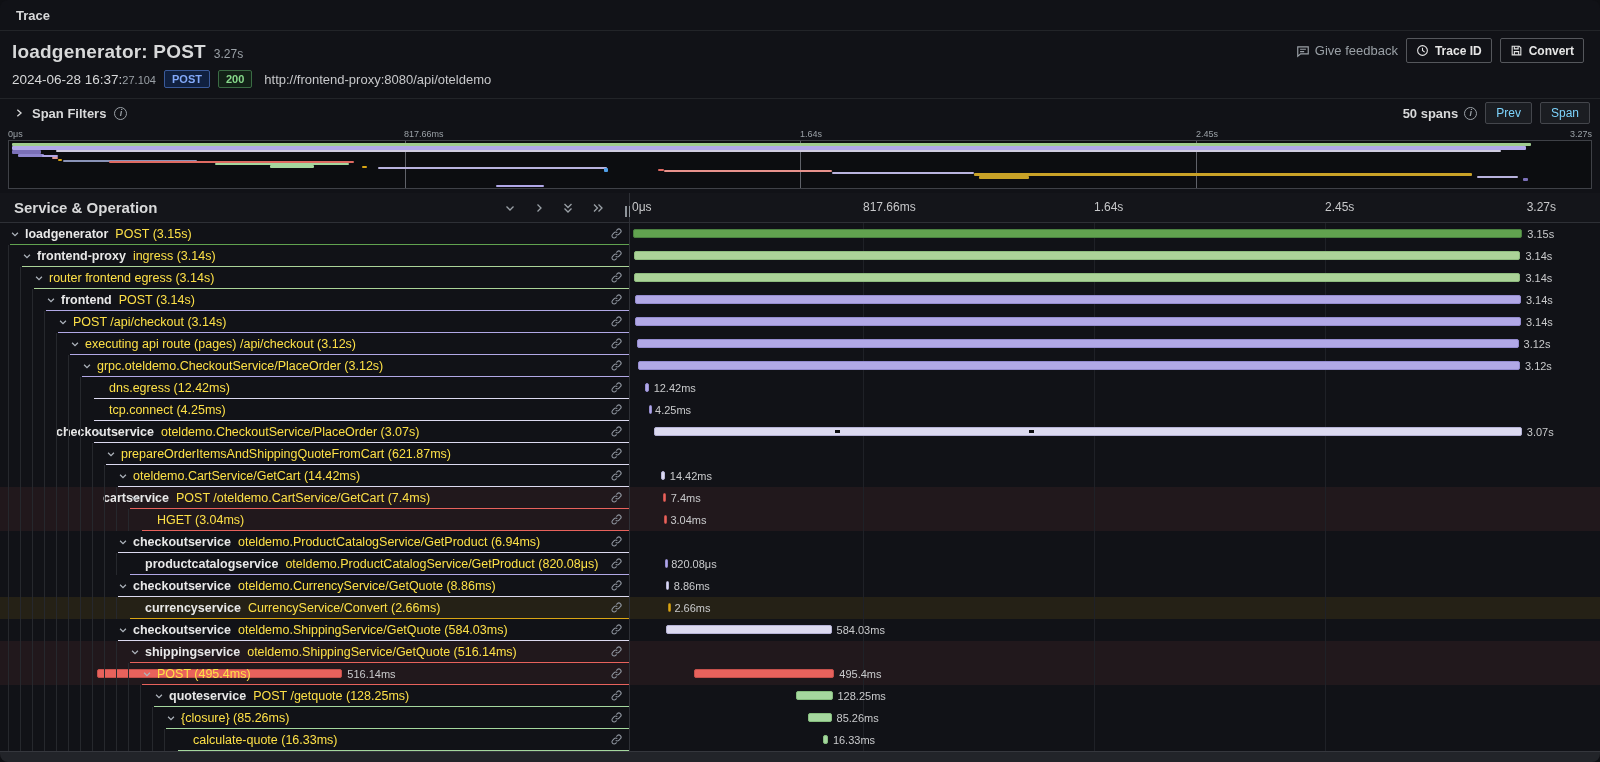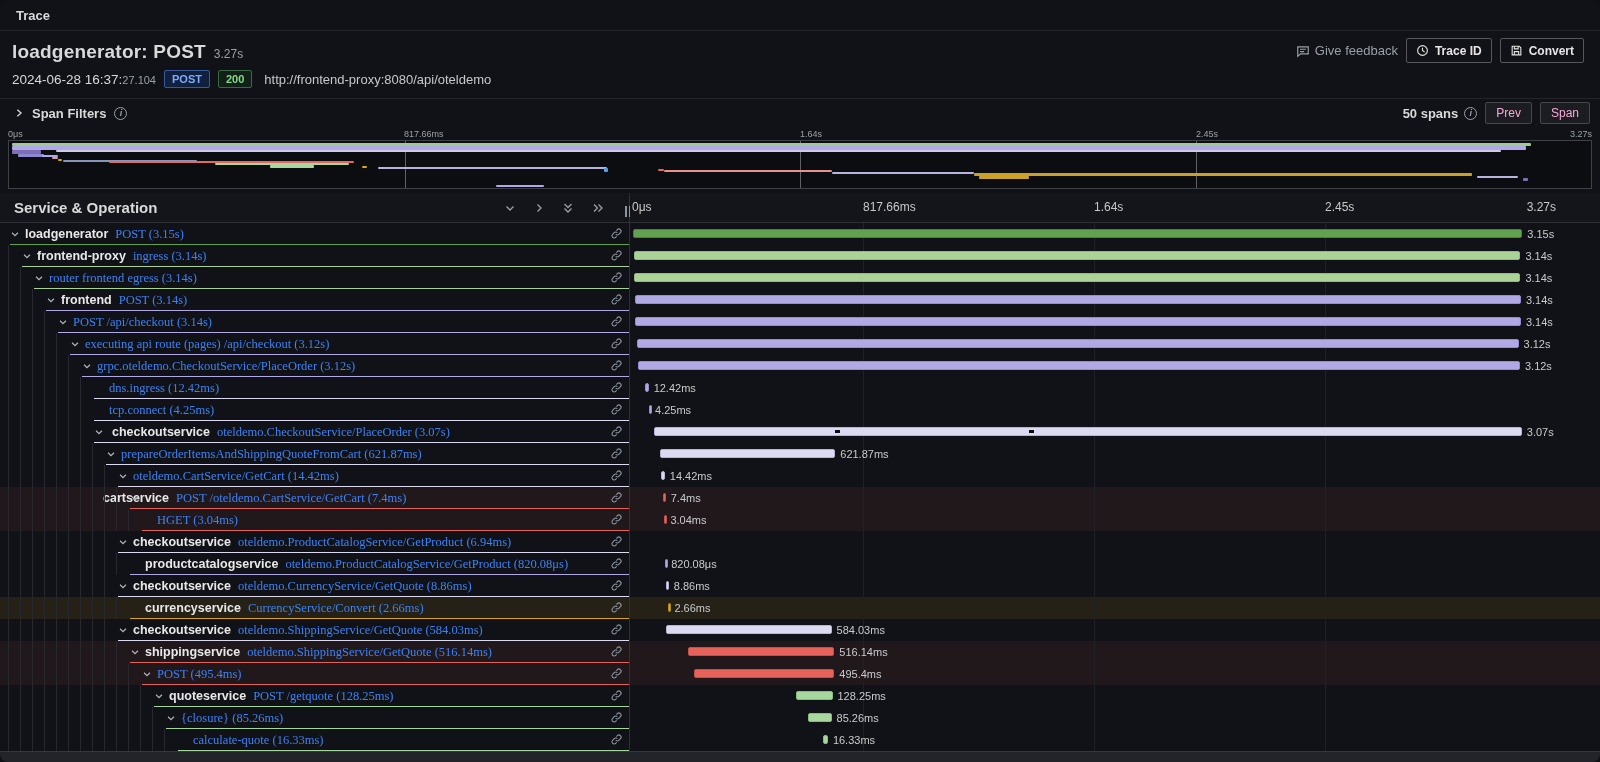--- a/index.html
+++ b/index.html
@@ -28,21 +28,21 @@
   .badge { font-size:11px; font-weight:bold; padding:2px 7px; border-radius:2px; border:1px solid; }
   .badge.post { color:#83a9f9; border-color:#3a5a9a; background:#10203f; }
   .badge.ok { color:#86d98a; border-color:#3a6b44; background:#122117; }
   .url { font-size:13px; color:#c7c8ca; margin-left:4px; }
   
   .filters { height:29px; display:flex; align-items:center; padding:0 10px 0 14px;
     border-top:1px solid #222428; background:#111217; }
   .filters-left { display:flex; align-items:center; gap:8px; font-weight:bold; font-size:13px; }
   .filters-right { margin-left:auto; display:flex; align-items:center; gap:8px; }
   .span-count { font-weight:bold; font-size:13px; display:flex; align-items:center; gap:6px; }
-  .mini-btn { height:22px; padding:0 10px; font-size:12px; color:#f9a8d4; background:#1b1d22;
+  .mini-btn { height:22px; padding:0 10px; font-size:12px; color:#7dd3fc; background:#1b1d22;
     border:1px solid #44464c; border-radius:2px; cursor:pointer; }
   .info-i { width:13px; height:13px; border:1px solid #9aa0a6; border-radius:50%;
     color:#9aa0a6; font-size:9px; font-weight:bold; font-style:italic;
     display:inline-flex; align-items:center; justify-content:center; }
   
   .minimap-wrap { padding:2px 8px 4px 8px; background:#111217; }
   .minimap-labels { position:relative; height:11px; font-size:9px; color:#9aa0a6; }
   .minimap-labels span { position:absolute; top:0; white-space:nowrap; }
   .minimap { position:relative; height:49px; background:#0c0d10; border:1px solid #3f4147; }
   .mm-grid { position:absolute; top:0; bottom:0; width:1px; background:#606269; }
@@ -63,21 +63,21 @@
   .rows-wrap { position:relative; background:#111217; }
   .grid-overlay { position:absolute; left:632px; right:44px; top:0; bottom:0; pointer-events:none; }
   .grid-overlay i { position:absolute; top:0; bottom:0; width:1px; background:#1f2127; }
   .row { display:flex; height:22px; cursor:pointer; }
   .row-left { width:630px; flex:none; position:relative; border-right:1px solid #2e3036;
     display:flex; align-items:center; overflow:hidden; }
   .guide { position:absolute; top:0; bottom:0; width:1px; background:#26282d; }
   .chev { position:absolute; top:6px; color:#aeb4bc; }
   .row-text { white-space:nowrap; overflow:hidden; font-size:12.5px; line-height:22px; }
   .svc { font-weight:bold; color:#e8e8e8; margin-right:7px; }
-  .op { color:#3b82f6;font-family:Liberation Serif, serif; }
+  .op { color:#fde047; }
   .row-link { position:absolute; right:6px; top:4px; color:#8e949e; cursor:pointer; }
   .underline { position:absolute; bottom:0; height:1px; right:0; }
   .row-right { flex:1; position:relative; }
   .track { position:absolute; left:2px; right:44px; top:0; bottom:0; }
   .bar { position:absolute; top:6px; height:9px; border-radius:2px; min-width:2px; }
   .bar.tickbar { min-width:3px; }
   .bar-label { position:absolute; top:0; font-size:11px; color:#c9cacc; line-height:22px; white-space:nowrap; margin-left:5px; }
   .mark { position:absolute; top:9px; height:3px; width:5px; background:#0c0d10; }
   .bottom-strip { height:17px; background:#222429; border-top:1px solid #35373d; }
 </style>
@@ -420,21 +420,21 @@
       </div>
       <div class="row">
         <div class="row-left">
           <span class="guide" style="left: 8px;"></span>
           <span class="guide" style="left: 20px;"></span>
           <span class="guide" style="left: 32px;"></span>
           <span class="guide" style="left: 44px;"></span>
           <span class="guide" style="left: 56px;"></span>
           <span class="guide" style="left: 68px;"></span>
           <span class="guide" style="left: 80px;"></span>
-          <span class="row-text" style="margin-left: 109px;"><span class="op">dns.ingress (12.42ms)</span></span>
+          <span class="row-text" style="margin-left: 109px;"><span class="op">dns.egress (12.42ms)</span></span>
           <span class="row-link">
             <svg width="13" height="13" viewBox="0 0 24 24" fill="none" stroke="currentColor" stroke-width="2">
               <path d="M10.5 13.5a4 4 0 0 0 5.7 0l3-3a4 4 0 0 0-5.7-5.7l-1.7 1.7"></path>
               <path d="M13.5 10.5a4 4 0 0 0-5.7 0l-3 3a4 4 0 0 0 5.7 5.7l1.7-1.7"></path>
             </svg>
           </span>
           <div class="underline" style="left: 94px; background: rgb(220, 218, 240);"></div>
         </div>
         <div class="row-right">
           <div class="track">
@@ -475,21 +475,21 @@
           <span class="guide" style="left: 32px;"></span>
           <span class="guide" style="left: 44px;"></span>
           <span class="guide" style="left: 56px;"></span>
           <span class="guide" style="left: 68px;"></span>
           <span class="guide" style="left: 80px;"></span>
           <span class="chev" style="left: 94px;">
             <svg width="10" height="10" viewBox="0 0 24 24" fill="none" stroke="#aeb4bc" stroke-width="3">
               <path d="M5 9l7 7 7-7"></path>
             </svg>
           </span>
-          <span class="row-text" style="margin-left: 112px;"><span class="svc">checkoutservice</span><span class="op">oteldemo.CheckoutService/PlaceOrder (3.07s)</span></span>
+          <span class="row-text" style="margin-left: 56px;"><span class="svc">checkoutservice</span><span class="op">oteldemo.CheckoutService/PlaceOrder (3.07s)</span></span>
           <span class="row-link">
             <svg width="13" height="13" viewBox="0 0 24 24" fill="none" stroke="currentColor" stroke-width="2">
               <path d="M10.5 13.5a4 4 0 0 0 5.7 0l3-3a4 4 0 0 0-5.7-5.7l-1.7 1.7"></path>
               <path d="M13.5 10.5a4 4 0 0 0-5.7 0l-3 3a4 4 0 0 0 5.7 5.7l1.7-1.7"></path>
             </svg>
           </span>
           <div class="underline" style="left: 94px; background: rgb(220, 218, 240);"></div>
         </div>
         <div class="row-right">
           <div class="track">
@@ -517,26 +517,20 @@
           </span>
           <span class="row-text" style="margin-left: 121px;"><span class="op">prepareOrderItemsAndShippingQuoteFromCart (621.87ms)</span></span>
           <span class="row-link">
             <svg width="13" height="13" viewBox="0 0 24 24" fill="none" stroke="currentColor" stroke-width="2">
               <path d="M10.5 13.5a4 4 0 0 0 5.7 0l3-3a4 4 0 0 0-5.7-5.7l-1.7 1.7"></path>
               <path d="M13.5 10.5a4 4 0 0 0-5.7 0l-3 3a4 4 0 0 0 5.7 5.7l1.7-1.7"></path>
             </svg>
           </span>
           <div class="underline" style="left: 106px; background: rgb(220, 218, 240);"></div>
         </div>
-        <div class="row-right">
-          <div class="track">
-            <div class="bar" style="left: 3%; width: 19%; background: rgb(220, 218, 240); border: 1px solid rgb(182, 179, 214);"></div>
-            <span class="bar-label" style="left: 22%;">621.87ms</span>
-          </div>
-        </div>
       </div>
       <div class="row">
         <div class="row-left">
           <span class="guide" style="left: 8px;"></span>
           <span class="guide" style="left: 20px;"></span>
           <span class="guide" style="left: 32px;"></span>
           <span class="guide" style="left: 44px;"></span>
           <span class="guide" style="left: 56px;"></span>
           <span class="guide" style="left: 68px;"></span>
           <span class="guide" style="left: 80px;"></span>
@@ -764,21 +758,21 @@
           </span>
           <div class="underline" style="left: 118px; background: rgb(220, 218, 240);"></div>
         </div>
         <div class="row-right">
           <div class="track">
             <div class="bar" style="left: 3.7%; width: 17.9%; background: rgb(220, 218, 240); border: 1px solid rgb(182, 179, 214);"></div>
             <span class="bar-label" style="left: 21.6%;">584.03ms</span>
           </div>
         </div>
       </div>
-      <div class="row" style="background: rgba(232, 98, 92, 0.08);">
+      <div class="row" style="background: rgba(232, 98, 92, 0.08); flex-direction: column;">
         <div class="row-left">
           <span class="guide" style="left: 8px;"></span>
           <span class="guide" style="left: 20px;"></span>
           <span class="guide" style="left: 32px;"></span>
           <span class="guide" style="left: 44px;"></span>
           <span class="guide" style="left: 56px;"></span>
           <span class="guide" style="left: 68px;"></span>
           <span class="guide" style="left: 80px;"></span>
           <span class="guide" style="left: 92px;"></span>
           <span class="guide" style="left: 104px;"></span>

